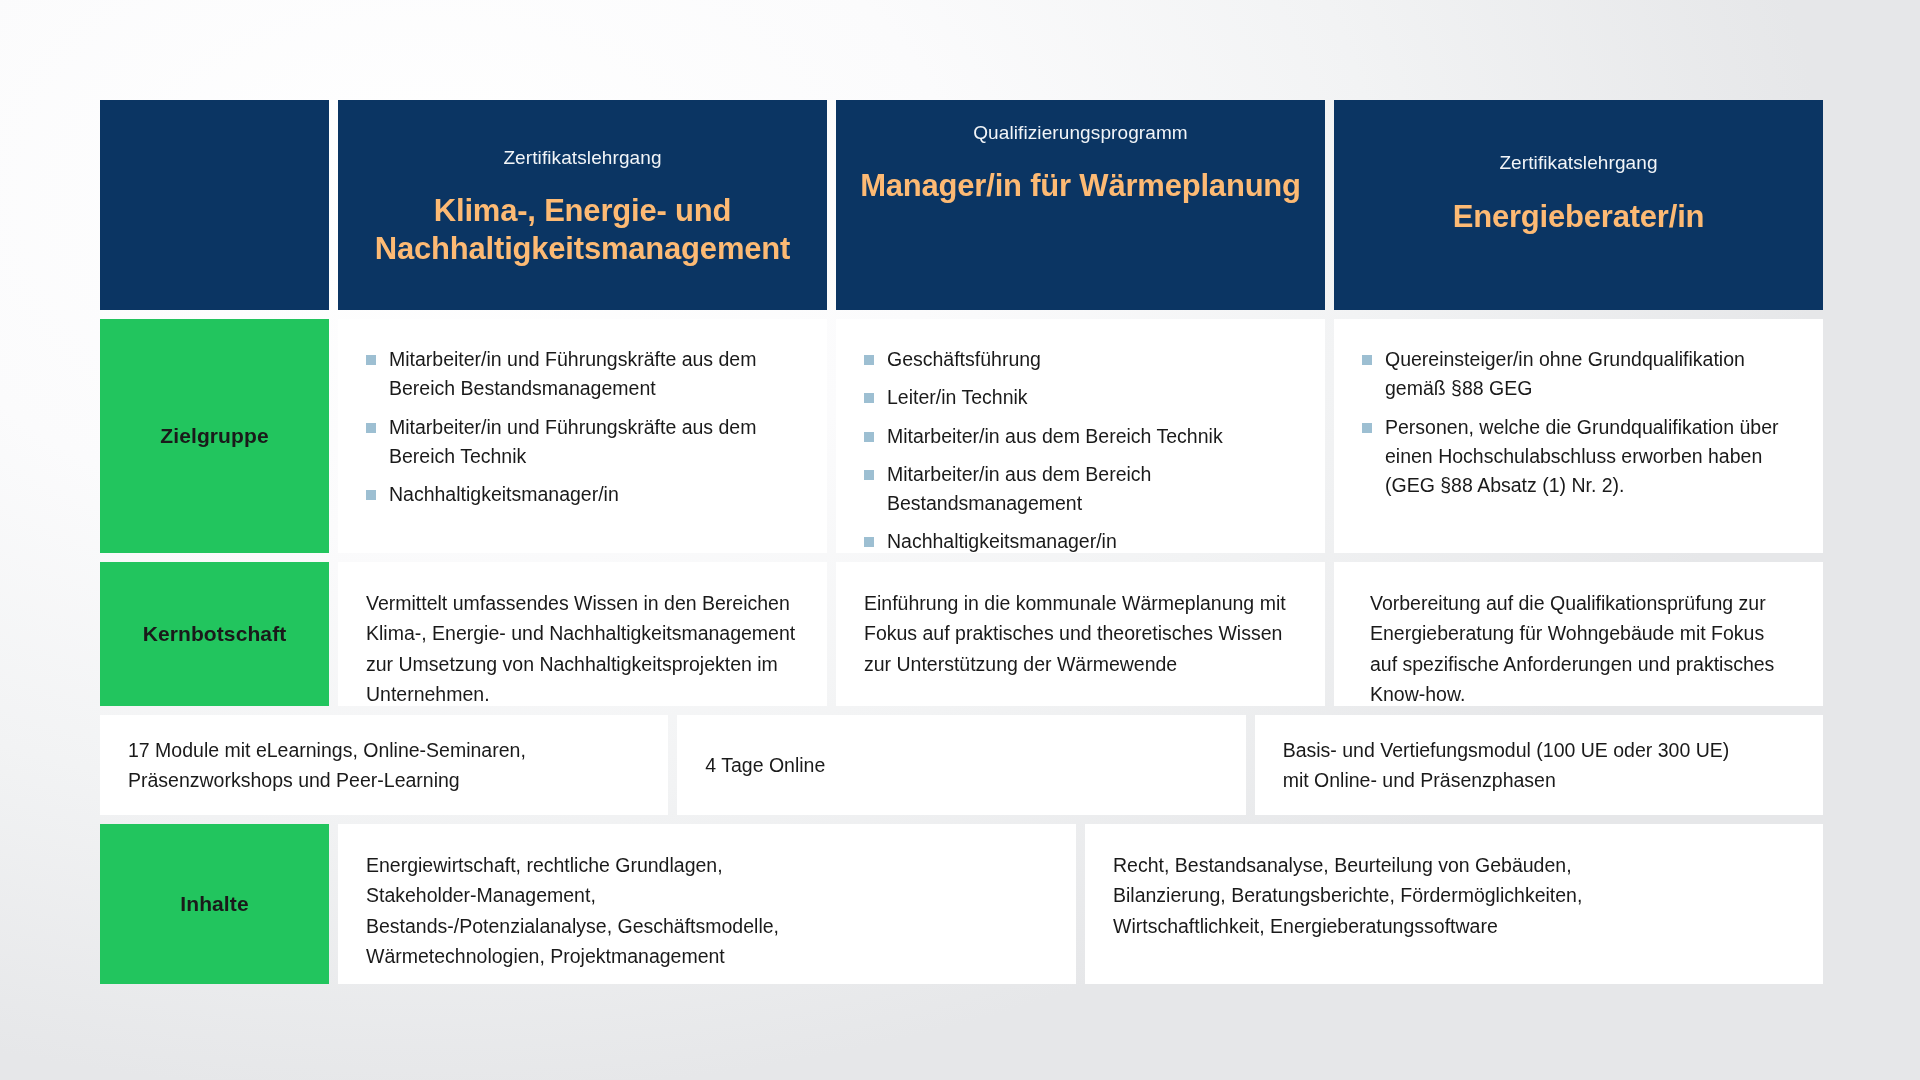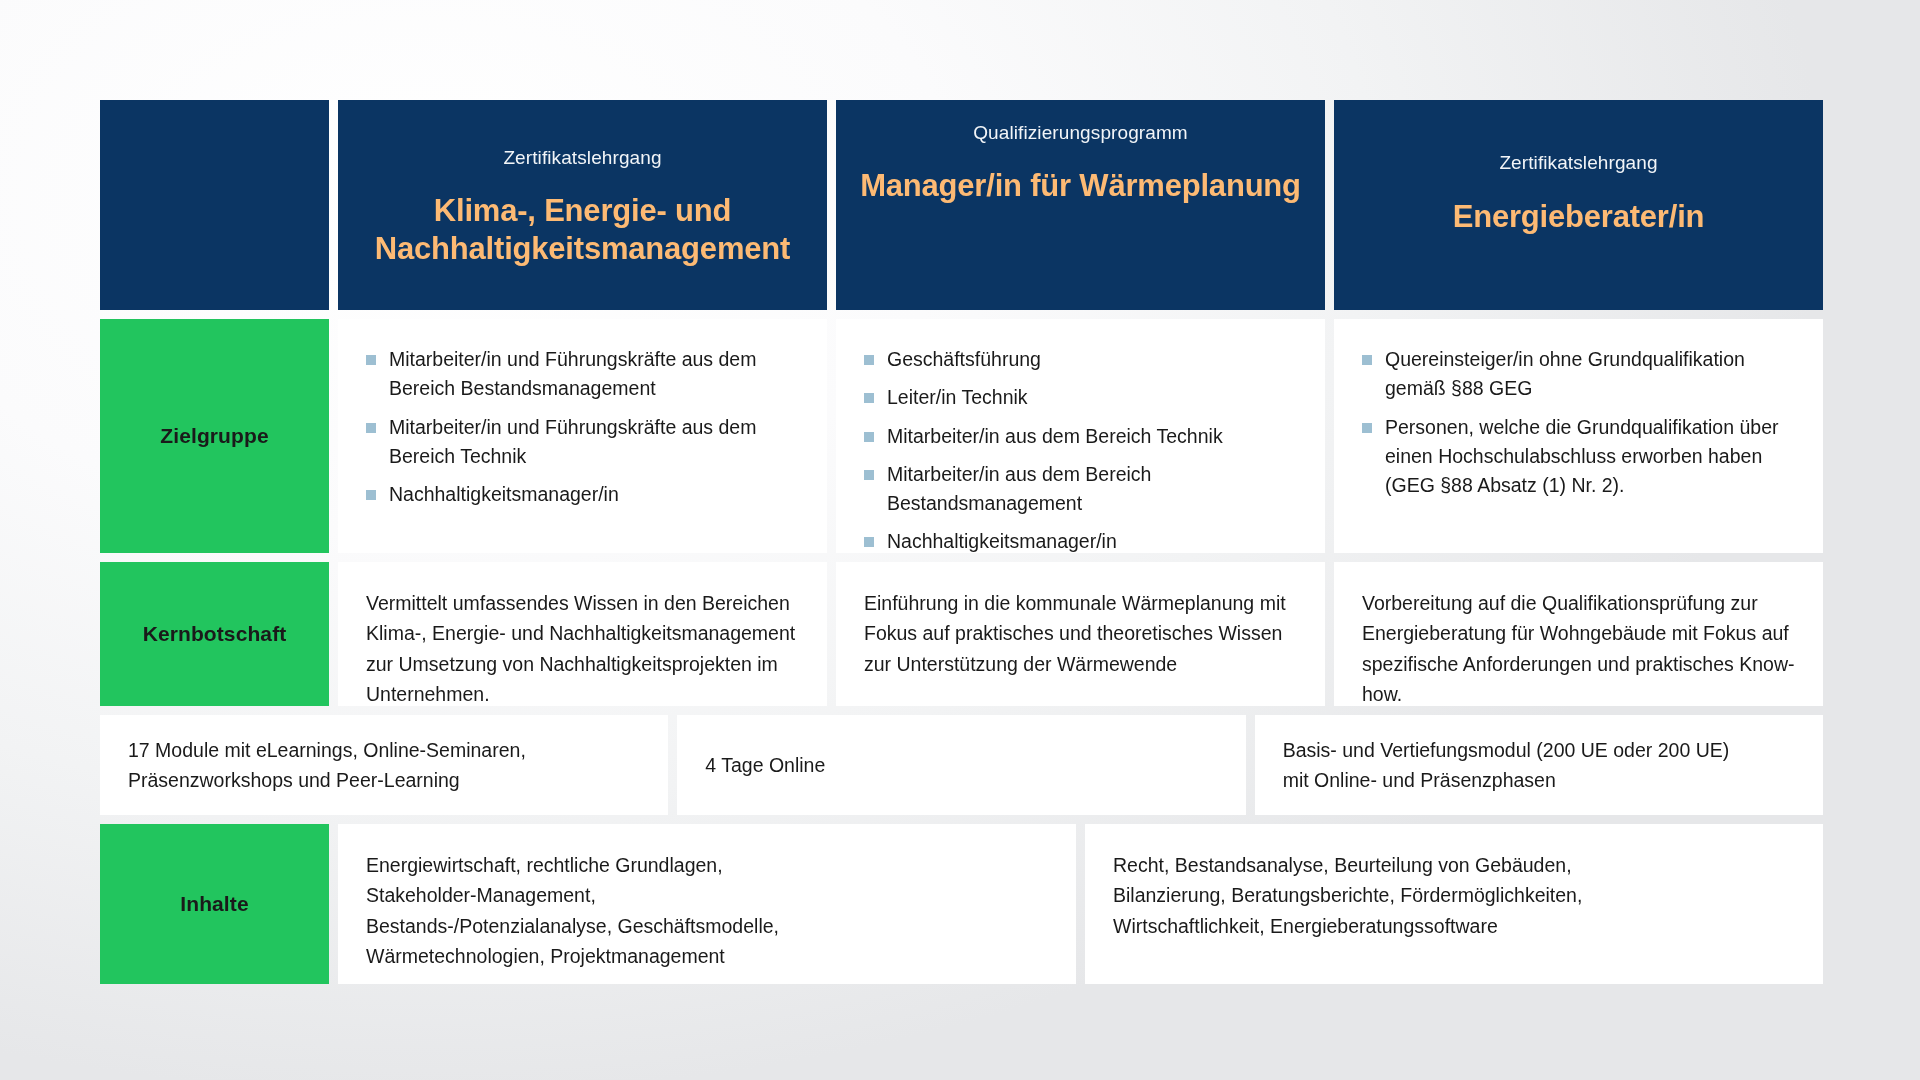--- a/index.html
+++ b/index.html
@@ -127,21 +127,21 @@
   }
   .row-struktur .body-cell { align-items: center; padding-top: 0; padding-bottom: 0; }
 
   .para {
     font-size: 19.5px;
     line-height: 1.56;
     color: #1a1a1a;
     margin: 0;
     max-width: 455px;
   }
-  .row-kern .col-3 .para { max-width: 470px; }
+  .row-kern .col-3 .para { max-width: 470px; margin-left: 8px; }
   .row-inhalte .col-2 .para { max-width: 452px; }
   .row-inhalte .col-3 .para { max-width: 470px; }
 
   ul.bullets {
     list-style: none;
     margin: 0;
     padding: 0;
   }
   ul.bullets li {
     position: relative;
@@ -265,21 +265,21 @@
     </div>
 
     <div class="row row-struktur">
       <div class="content-cell body-cell col-1">
         <p class="para">17 Module mit eLearnings, Online-Seminaren, Präsenzworkshops und Peer-Learning</p>
       </div>
       <div class="content-cell body-cell col-2">
         <p class="para">4 Tage Online</p>
       </div>
       <div class="content-cell body-cell col-3">
-        <p class="para">Basis- und Vertiefungsmodul (200 UE oder 200 UE) mit Online- und Präsenzphasen</p>
+        <p class="para">Basis- und Vertiefungsmodul (100 UE oder 300 UE) mit Online- und Präsenzphasen</p>
       </div>
     </div>
 
     <div class="row row-inhalte">
       <div class="label-cell row-label">Inhalte</div>
       <div class="content-cell body-cell col-2">
         <p class="para">Energiewirtschaft, rechtliche Grundlagen, Stakeholder-Management, Bestands-/Potenzialanalyse, Geschäftsmodelle, Wärmetechnologien, Projektmanagement</p>
       </div>
       <div class="content-cell body-cell col-3">
         <p class="para">Recht, Bestandsanalyse, Beurteilung von Gebäuden, Bilanzierung, Beratungsberichte, Fördermöglichkeiten, Wirtschaftlichkeit, Energieberatungssoftware</p>

